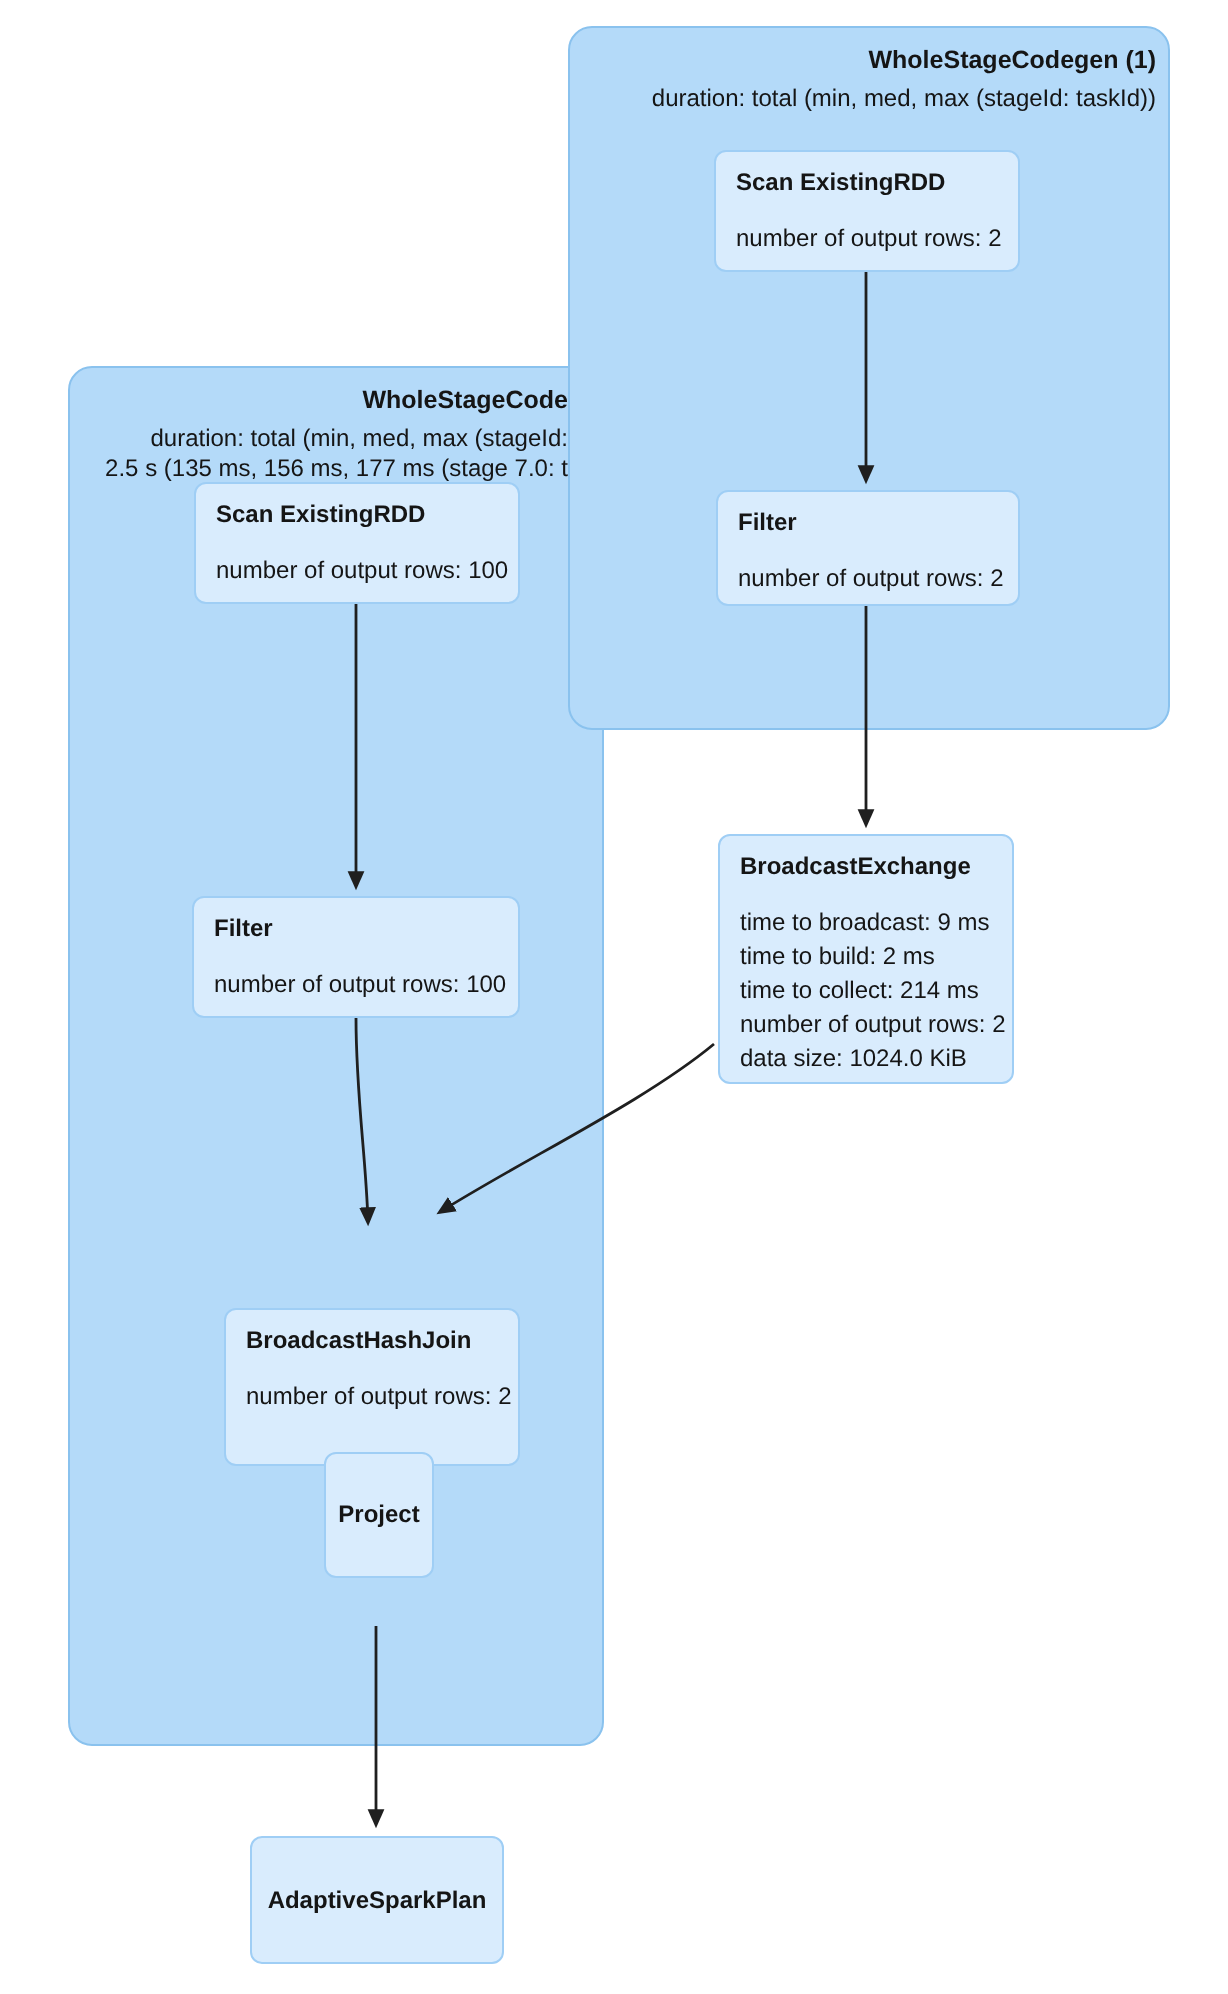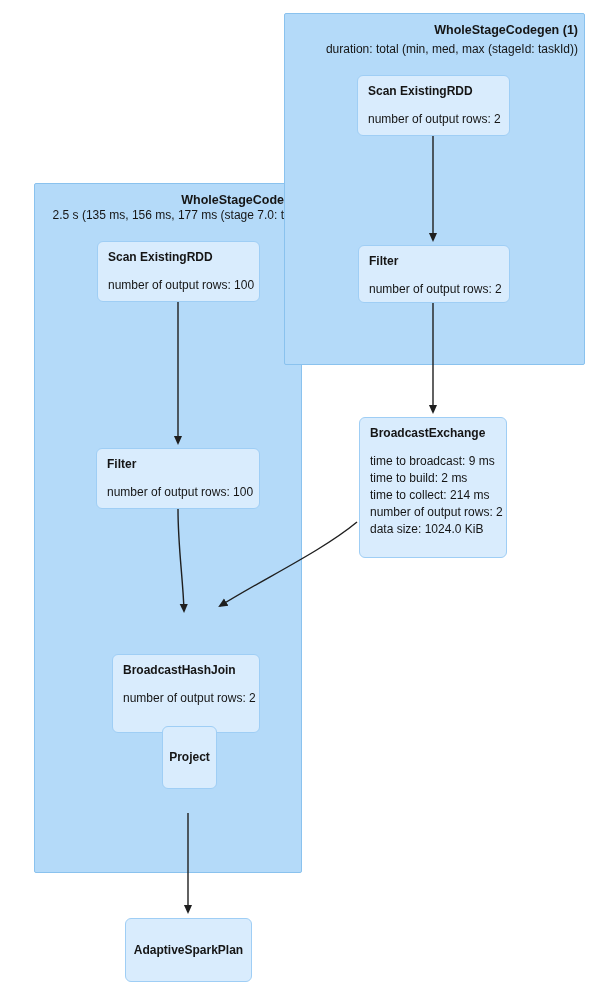--- a/index.html
+++ b/index.html
@@ -12,21 +12,21 @@
     position: relative;
     width: 614px;
     height: 997px;
     background: var(--background, #ffffff);
     overflow: hidden;
   }
   .cluster {
     position: absolute;
     background: var(--cluster-fill, #b4daf9);
     border: 1px solid var(--cluster-border, #8ac2ee);
-    border-radius: 2px;
+    border-radius: 12px;
   }
   .cluster-left  { left: 34px;  top: 183px; width: 268px; height: 690px; z-index: 1; }
   .cluster-right { left: 284px; top: 13px;  width: 301px; height: 352px; z-index: 2; }
   .cluster-label {
     position: absolute;
     top: 9px;
     text-align: right;
     white-space: nowrap;
   }
   .cluster-right .cluster-label { left: 0; right: 6px; }
@@ -42,21 +42,21 @@
     padding: 8px 10px;
     font-size: 12px;
     z-index: 4;
   }
   .node-title { font-weight: bold; line-height: 15px; white-space: nowrap; }
   .node-metrics { margin-top: 12px; line-height: 17px; white-space: nowrap; }
   .node.center { display: flex; align-items: center; justify-content: center; padding: 0; }
 
   .node-scan1    { left: 357px; top: 75px;  width: 153px; height: 61px; }
   .node-filter1  { left: 358px; top: 245px; width: 152px; height: 58px; }
-  .node-bex      { left: 359px; top: 417px; width: 148px; height: 141px; }
+  .node-bex      { left: 359px; top: 417px; width: 148px; height: 125px; }
   .node-scan2    { left: 97px;  top: 241px; width: 163px; height: 61px; }
   .node-filter2  { left: 96px;  top: 448px; width: 164px; height: 61px; }
   .node-bhj      { left: 112px; top: 617px; width: 148px; height: 79px; margin-top: 37px; }
   .node-project  { left: 162px; top: 726px; width: 55px;  height: 63px; }
   .node-adaptive { left: 125px; top: 918px; width: 127px; height: 64px; }
 
   .edges {
     position: absolute;
     left: 0; top: 0;
     width: 614px; height: 997px;
@@ -71,20 +71,21 @@
   .edges marker path { fill: var(--edge, #1f1f1f); }
 </style>
 </head>
 <body>
 
 <div class="canvas">
 
   <div class="cluster cluster-left">
     <div class="cluster-label">
       <div class="cluster-title">WholeStageCode</div>
+      <div class="cluster-duration first">duration: total (min, med, max (stageId:</div>
       <div class="cluster-duration">2.5 s (135 ms, 156 ms, 177 ms (stage 7.0: t</div>
     </div>
   </div>
 
   <div class="cluster cluster-right">
     <div class="cluster-label">
       <div class="cluster-title">WholeStageCodegen (1)</div>
       <div class="cluster-duration first">duration: total (min, med, max (stageId: taskId))</div>
     </div>
   </div>

